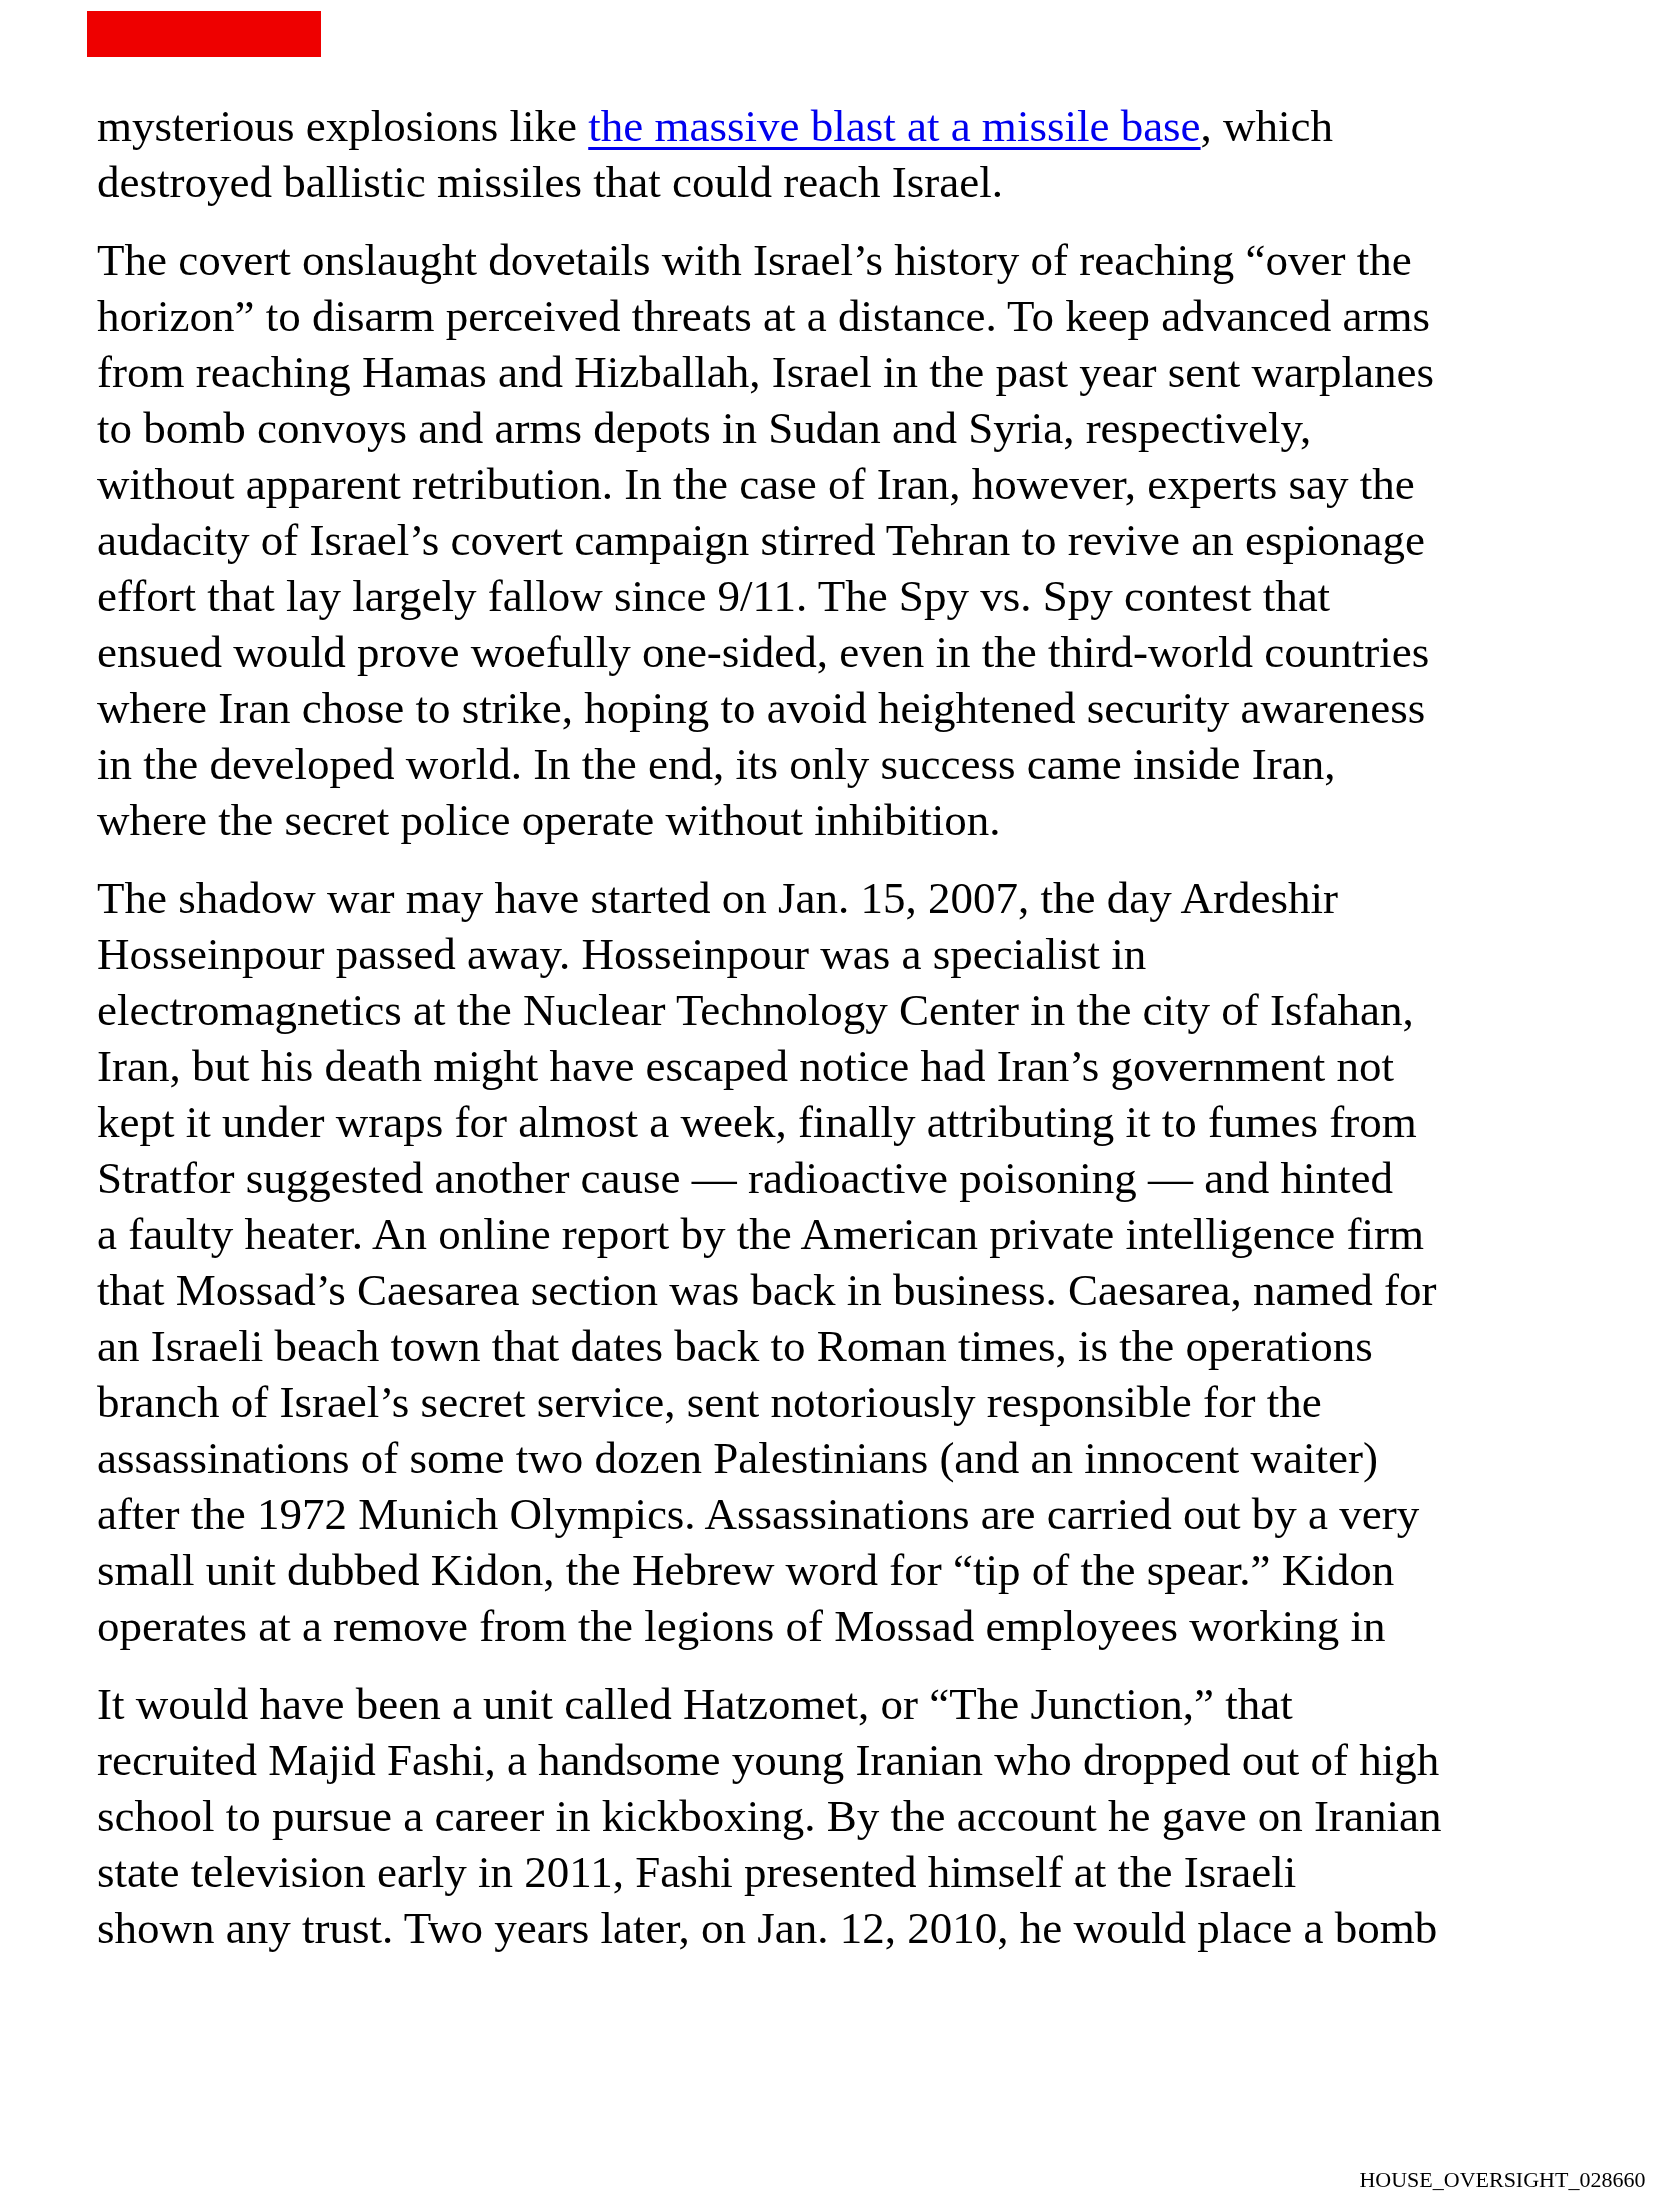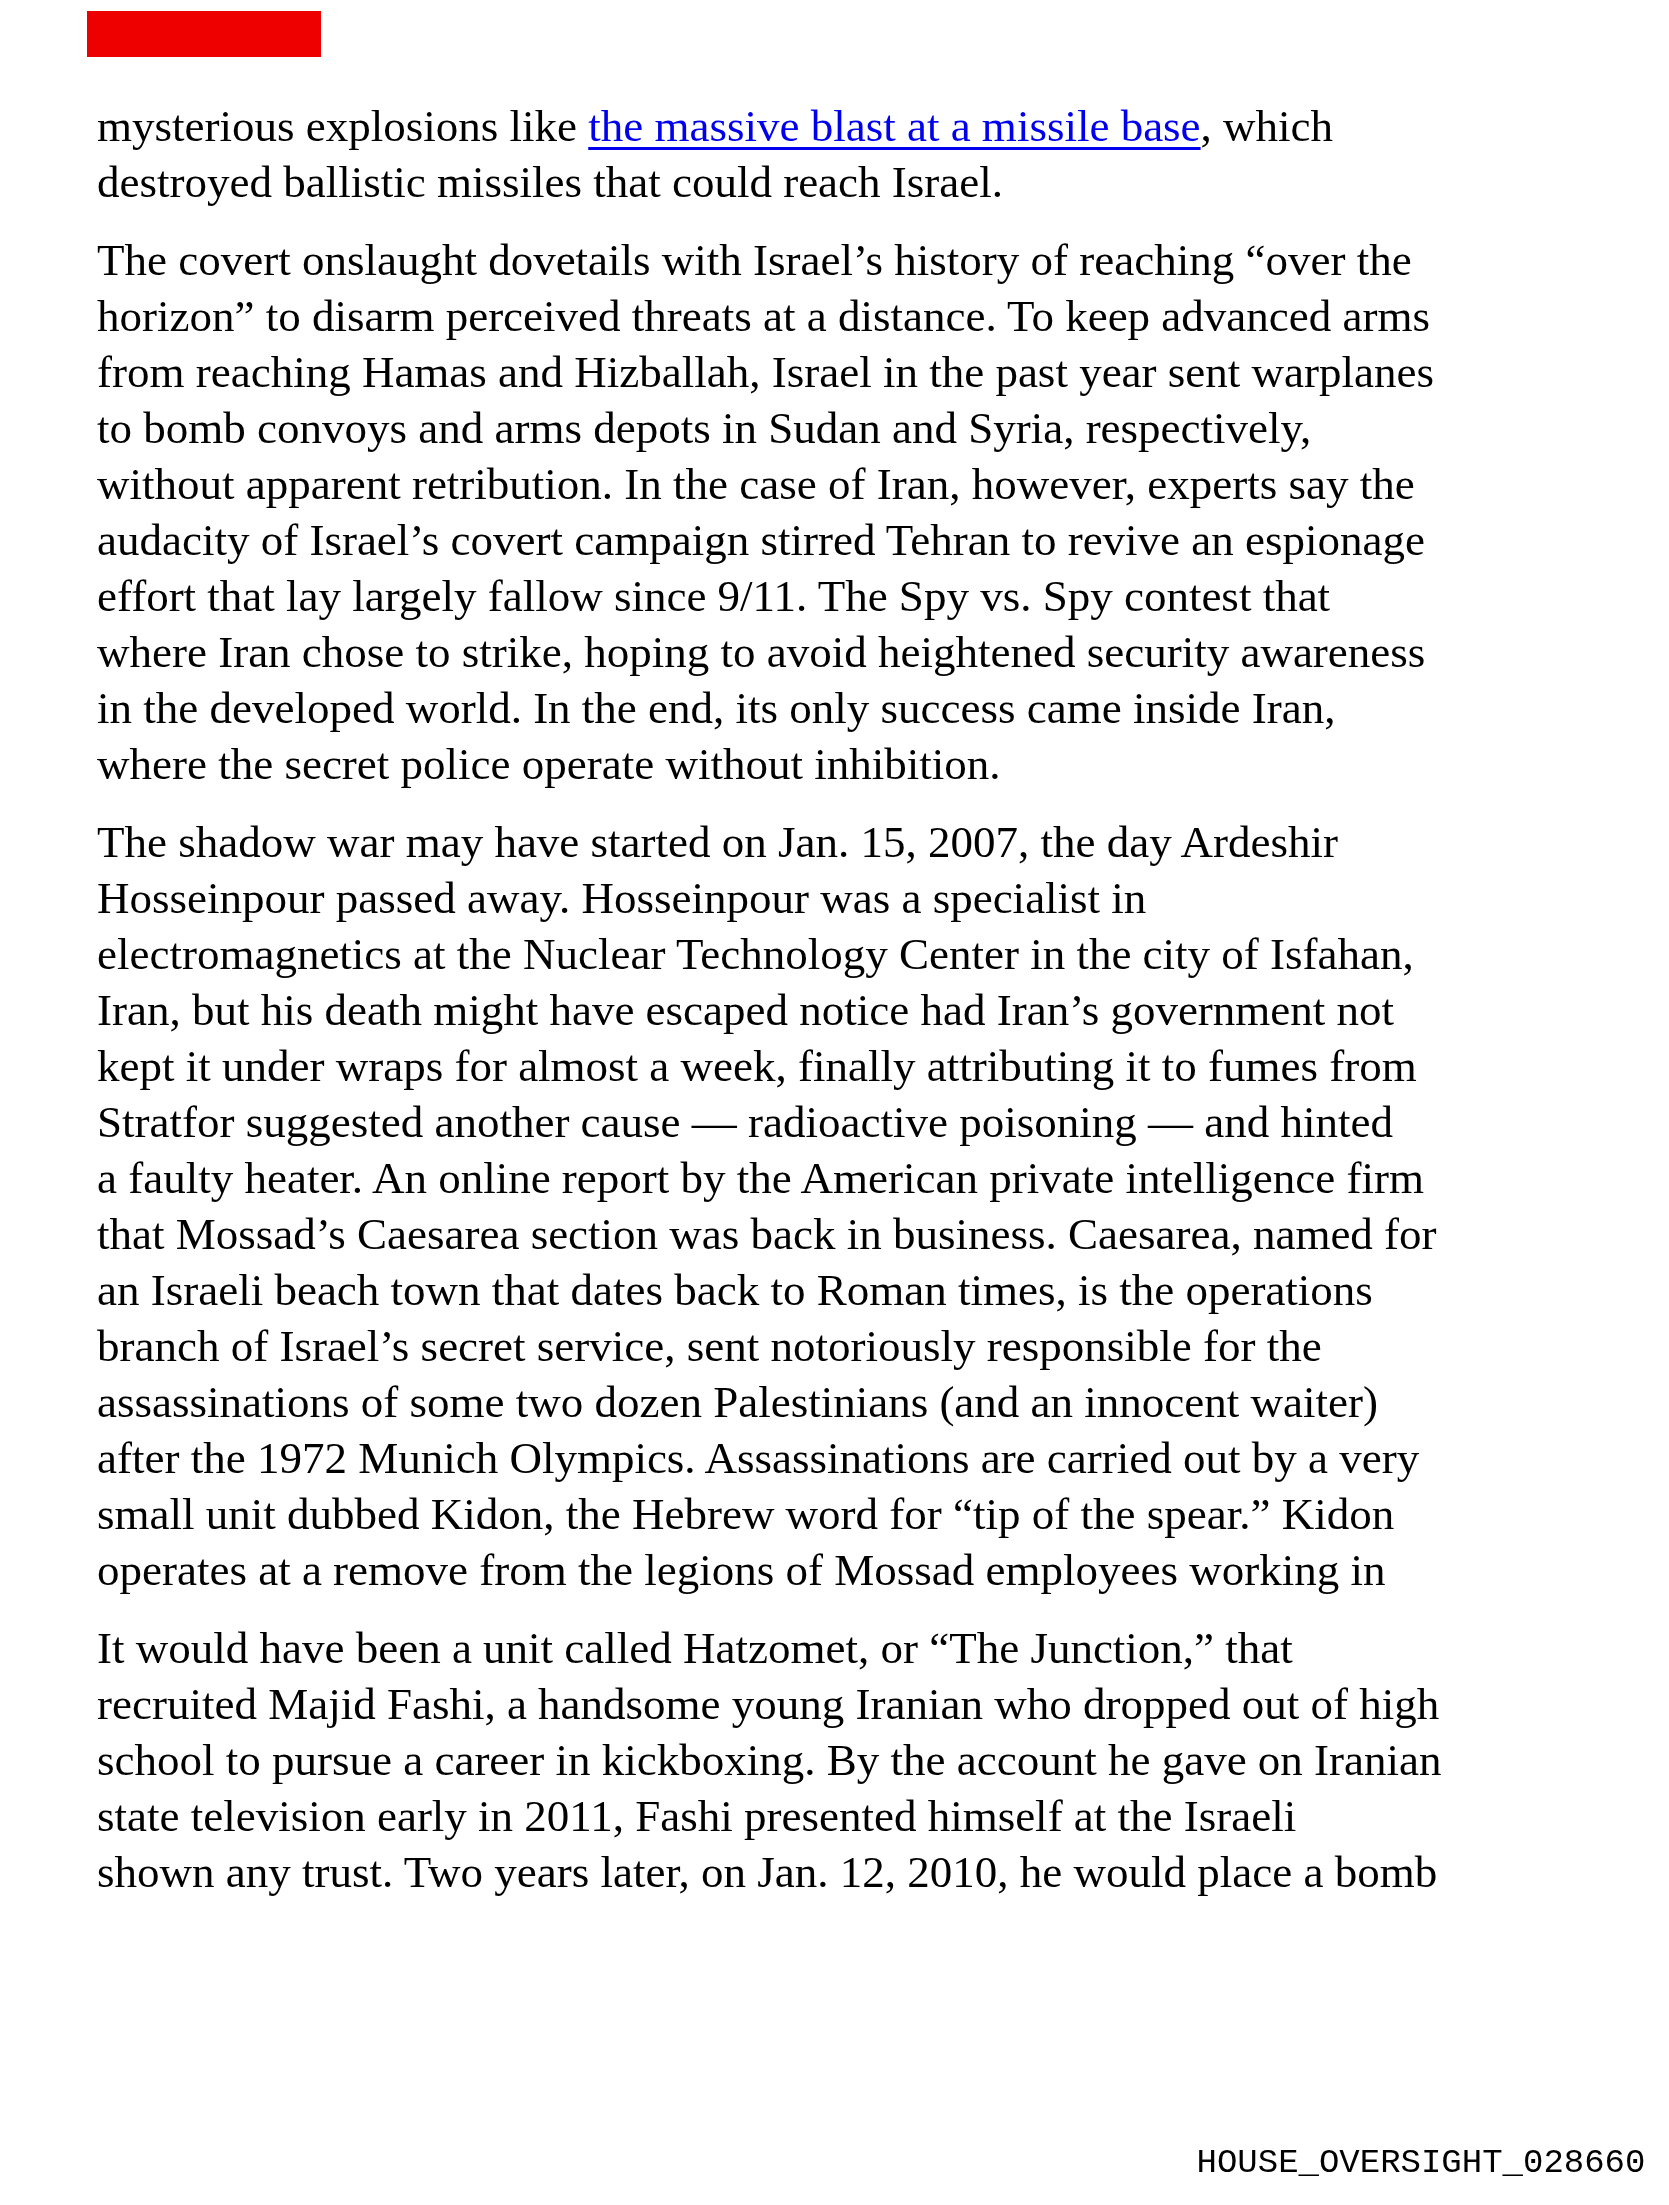--- a/index.html
+++ b/index.html
@@ -43,23 +43,23 @@
     color: var(--link-color, #0000ee);
     text-decoration: underline;
     text-decoration-thickness: 3.3px;
     text-underline-offset: 5.9px;
     cursor: pointer;
   }
 
   .bates {
     position: absolute;
     right: 23.6px;
-    bottom: 23px;
-    font-family: Liberation Mono, monospace;
-    font-size: 34px;
+    bottom: 12px;
+    font-family: Liberation Serif, serif;
+    font-size: 22px;
     color: var(--text-color, #000000);
     white-space: nowrap;
   }
 </style>
 </head>
 <body>
 
 <div class="page">
 
   <div class="red-banner"></div>
@@ -77,20 +77,21 @@
 
     <div class="para">
       <div>
           <div class="line">The covert onslaught dovetails with Israel’s history of reaching “over the</div>
           <div class="line">horizon” to disarm perceived threats at a distance. To keep advanced arms</div>
           <div class="line">from reaching Hamas and Hizballah, Israel in the past year sent warplanes</div>
           <div class="line">to bomb convoys and arms depots in Sudan and Syria, respectively,</div>
           <div class="line">without apparent retribution. In the case of Iran, however, experts say the</div>
           <div class="line">audacity of Israel’s covert campaign stirred Tehran to revive an espionage</div>
           <div class="line">effort that lay largely fallow since 9/11. The Spy vs. Spy contest that</div>
+          <div class="line">ensued would prove woefully one-sided, even in the third-world countries</div>
           <div class="line">where Iran chose to strike, hoping to avoid heightened security awareness</div>
           <div class="line">in the developed world. In the end, its only success came inside Iran,</div>
           <div class="line">where the secret police operate without inhibition.</div>
         </div>
     </div>
 
     <div class="para">
       <div>
           <div class="line">The shadow war may have started on Jan. 15, 2007, the day Ardeshir</div>
           <div class="line">Hosseinpour passed away. Hosseinpour was a specialist in</div>

